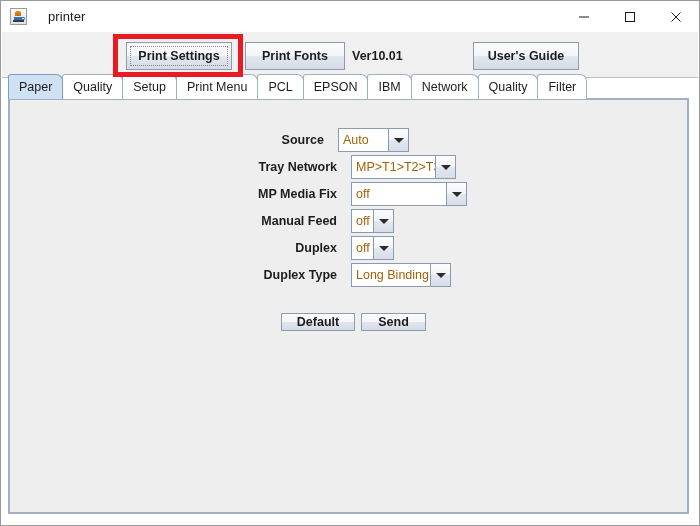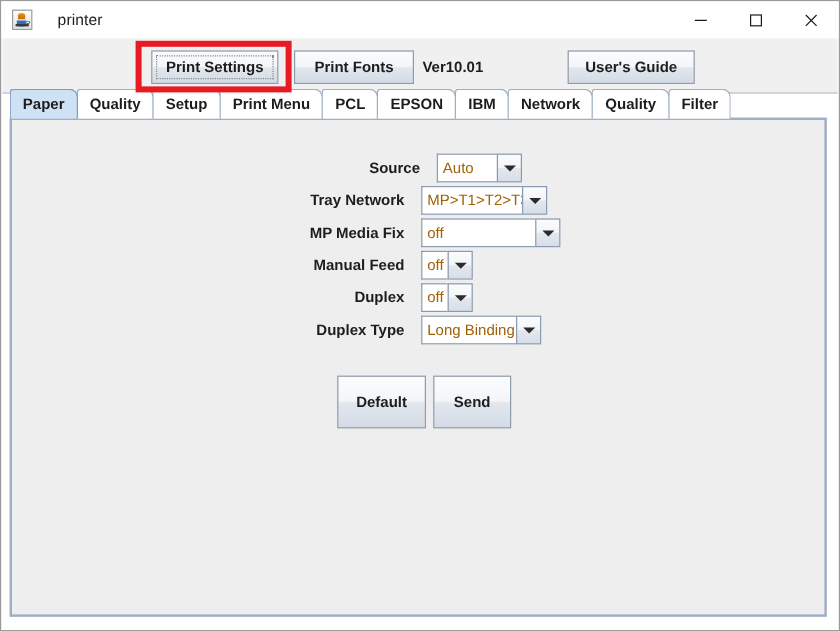--- a/index.html
+++ b/index.html
@@ -126,21 +126,21 @@
   }
   .tab {
     height: 21px;
     background: #ffffff;
     border: 1px solid #9fb0c4;
     border-bottom: none;
     box-sizing: border-box;
     display: flex; align-items: center; justify-content: center;
     padding: 12px 10px;
     font-size: 12.5px;
-    font-weight: bold;
+    font-weight: normal;
     color: #1d1d1d;
     margin-right: -1px;
     position: relative;
     border-radius: 3px 7px 0 0;
     cursor: default;
     margin-top: 40px;
   }
   .tab.selected {
     background: #cfe1f4;
     border-color: #7d9cc0;
@@ -203,21 +203,21 @@
     border-top: 5px solid #2b2b2b;
   }
 
   .footer-btns {
     position: absolute;
     left: 271px; top: 213px;
     display: flex;
   }
   .footer-btns .swbtn {
     position: relative;
-    height: 44px;
+    height: 18px;
   }
   #btn-default { width: 74px; margin-right: 6px; }
   #btn-send { width: 65px; }
 </style>
 </head>
 <body>
 
 <div id="app">
 
   <div class="titlebar">
@@ -291,21 +291,21 @@
       <div class="tab">
         <span>Quality</span>
       </div>
       <div class="tab">
         <span>Filter</span>
       </div>
     </div>
 
   <div class="panel">
     <div id="form-rows">
-        <div class="row" style="left: 354px; top: 28px;">
+        <div class="row" style="left: 328px; top: 28px;">
           <div class="row-label">Source</div>
           <div class="combo">
             <div class="field" style="width: 50px;">Auto</div>
             <div class="arrowbtn">
               <div class="tri"></div>
             </div>
           </div>
         </div>
         <div class="row" style="left: 341px; top: 55px;">
           <div class="row-label">Tray Network</div>

